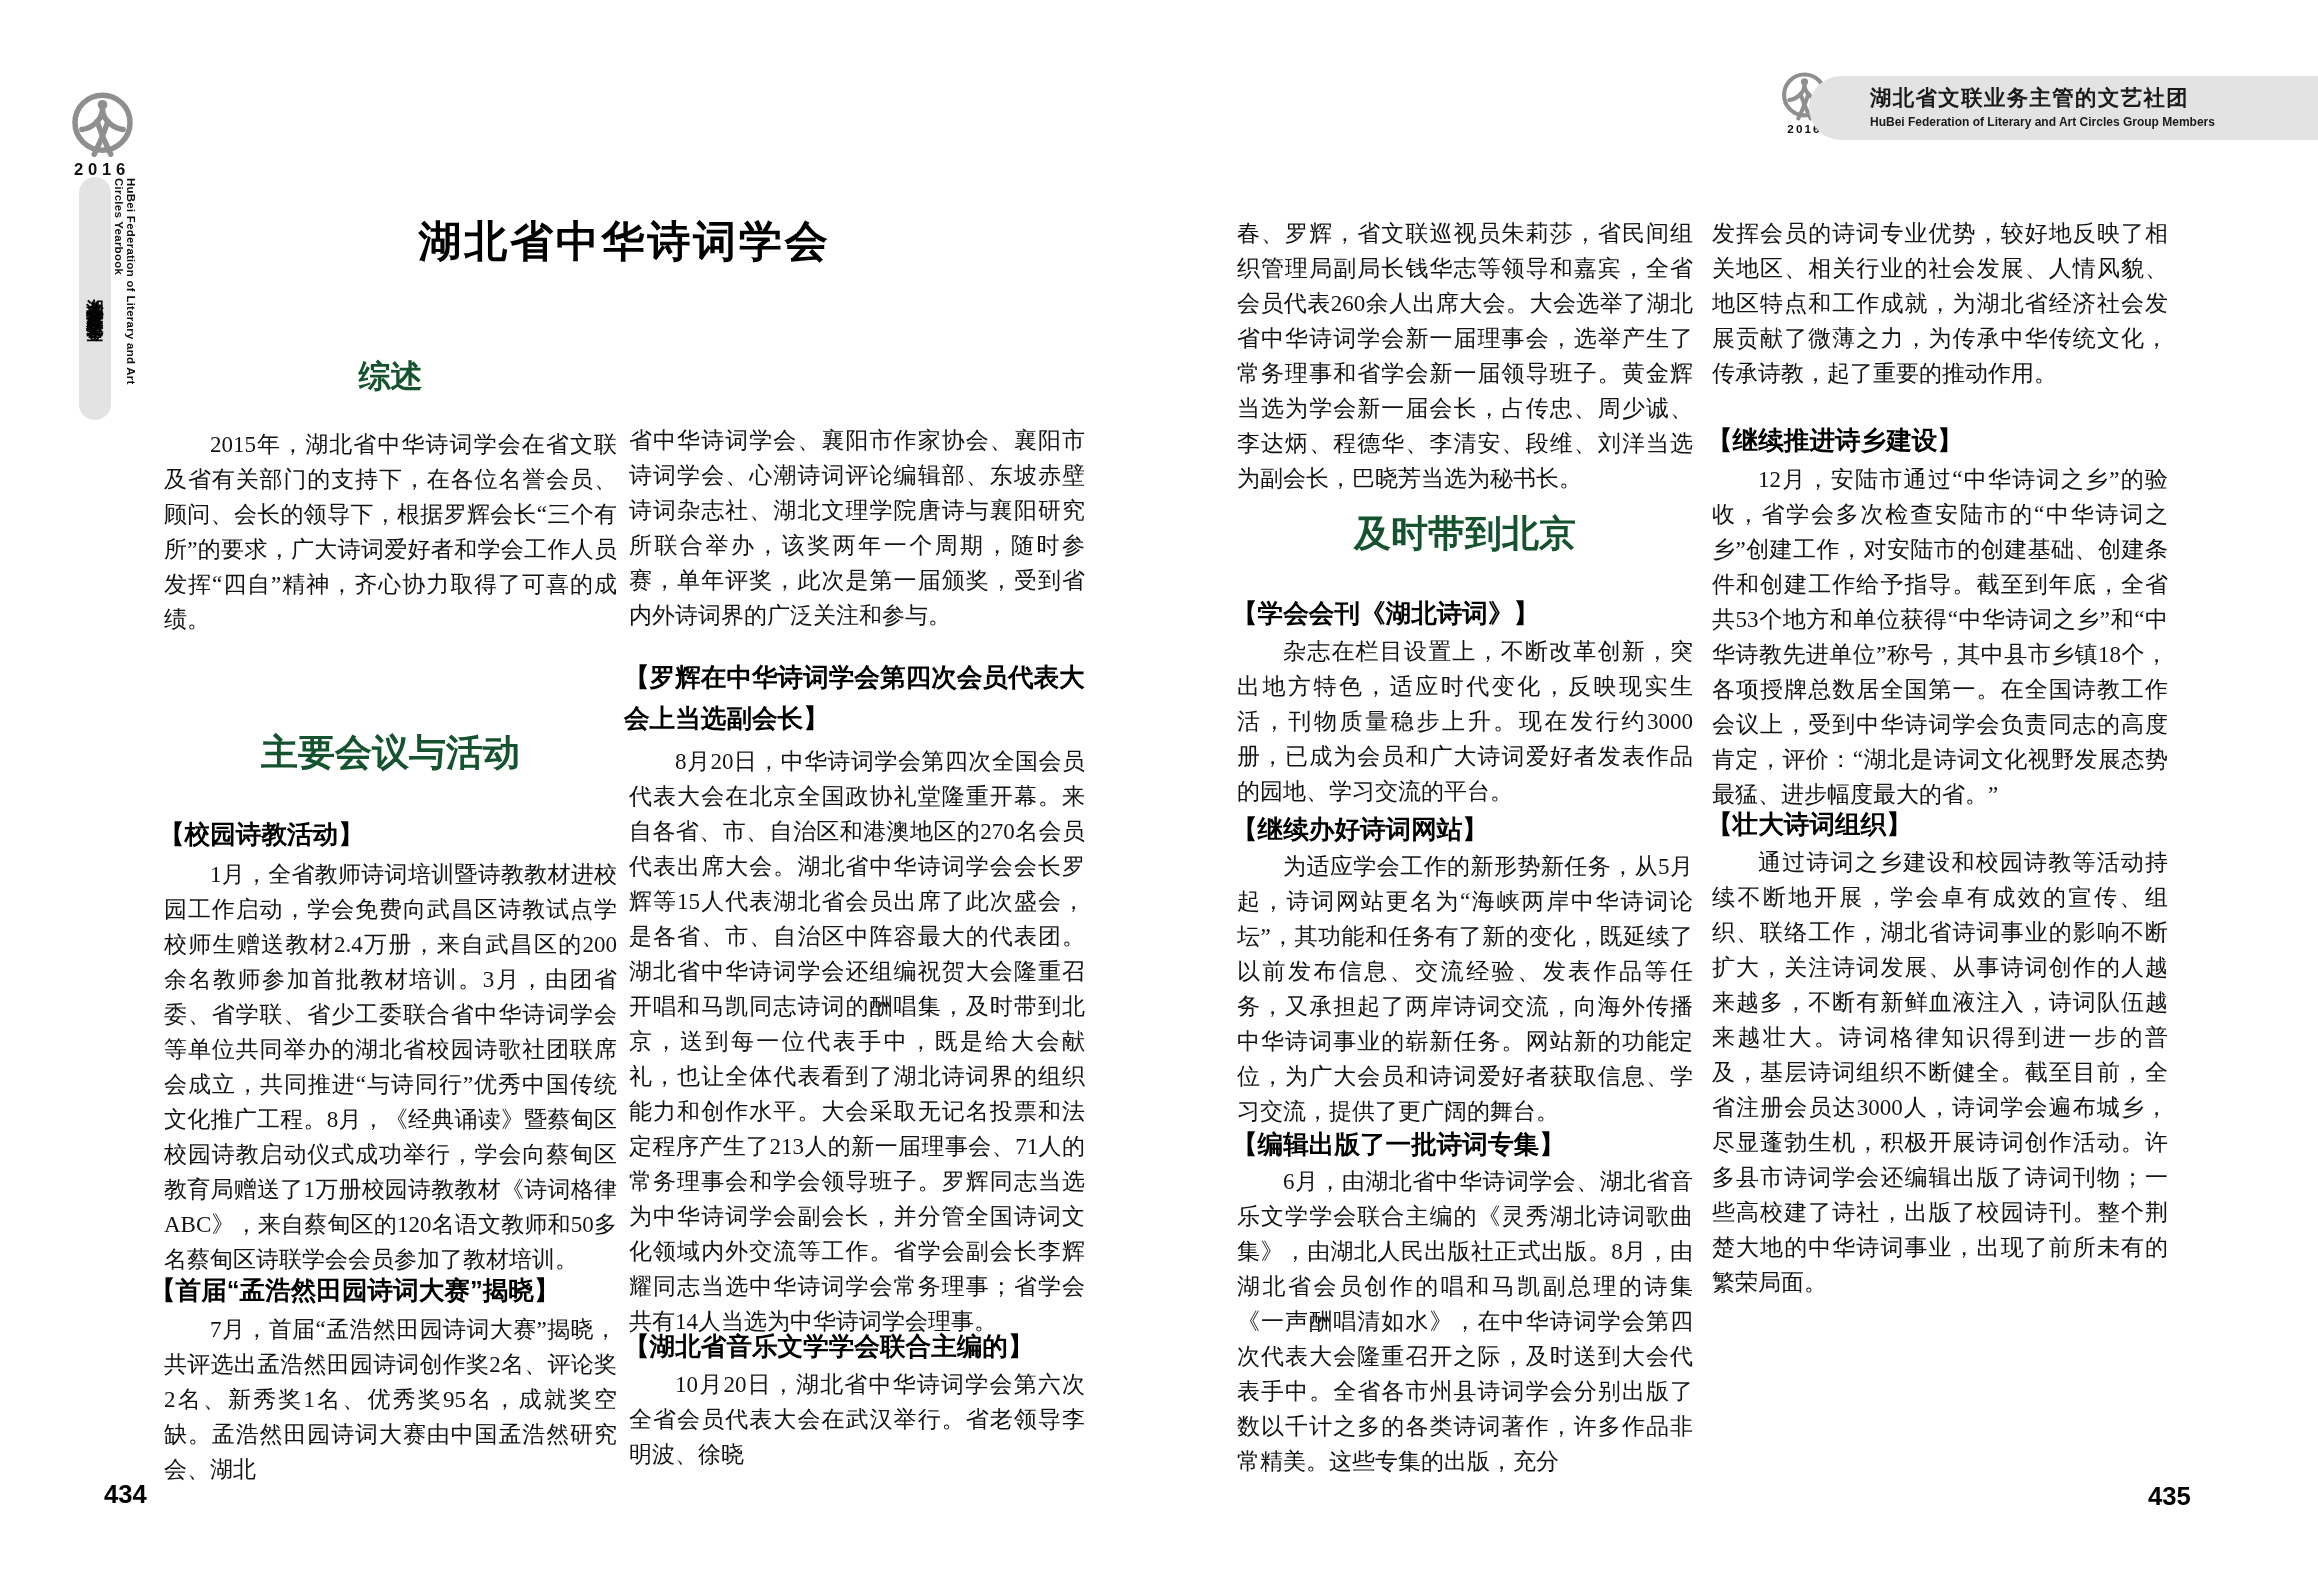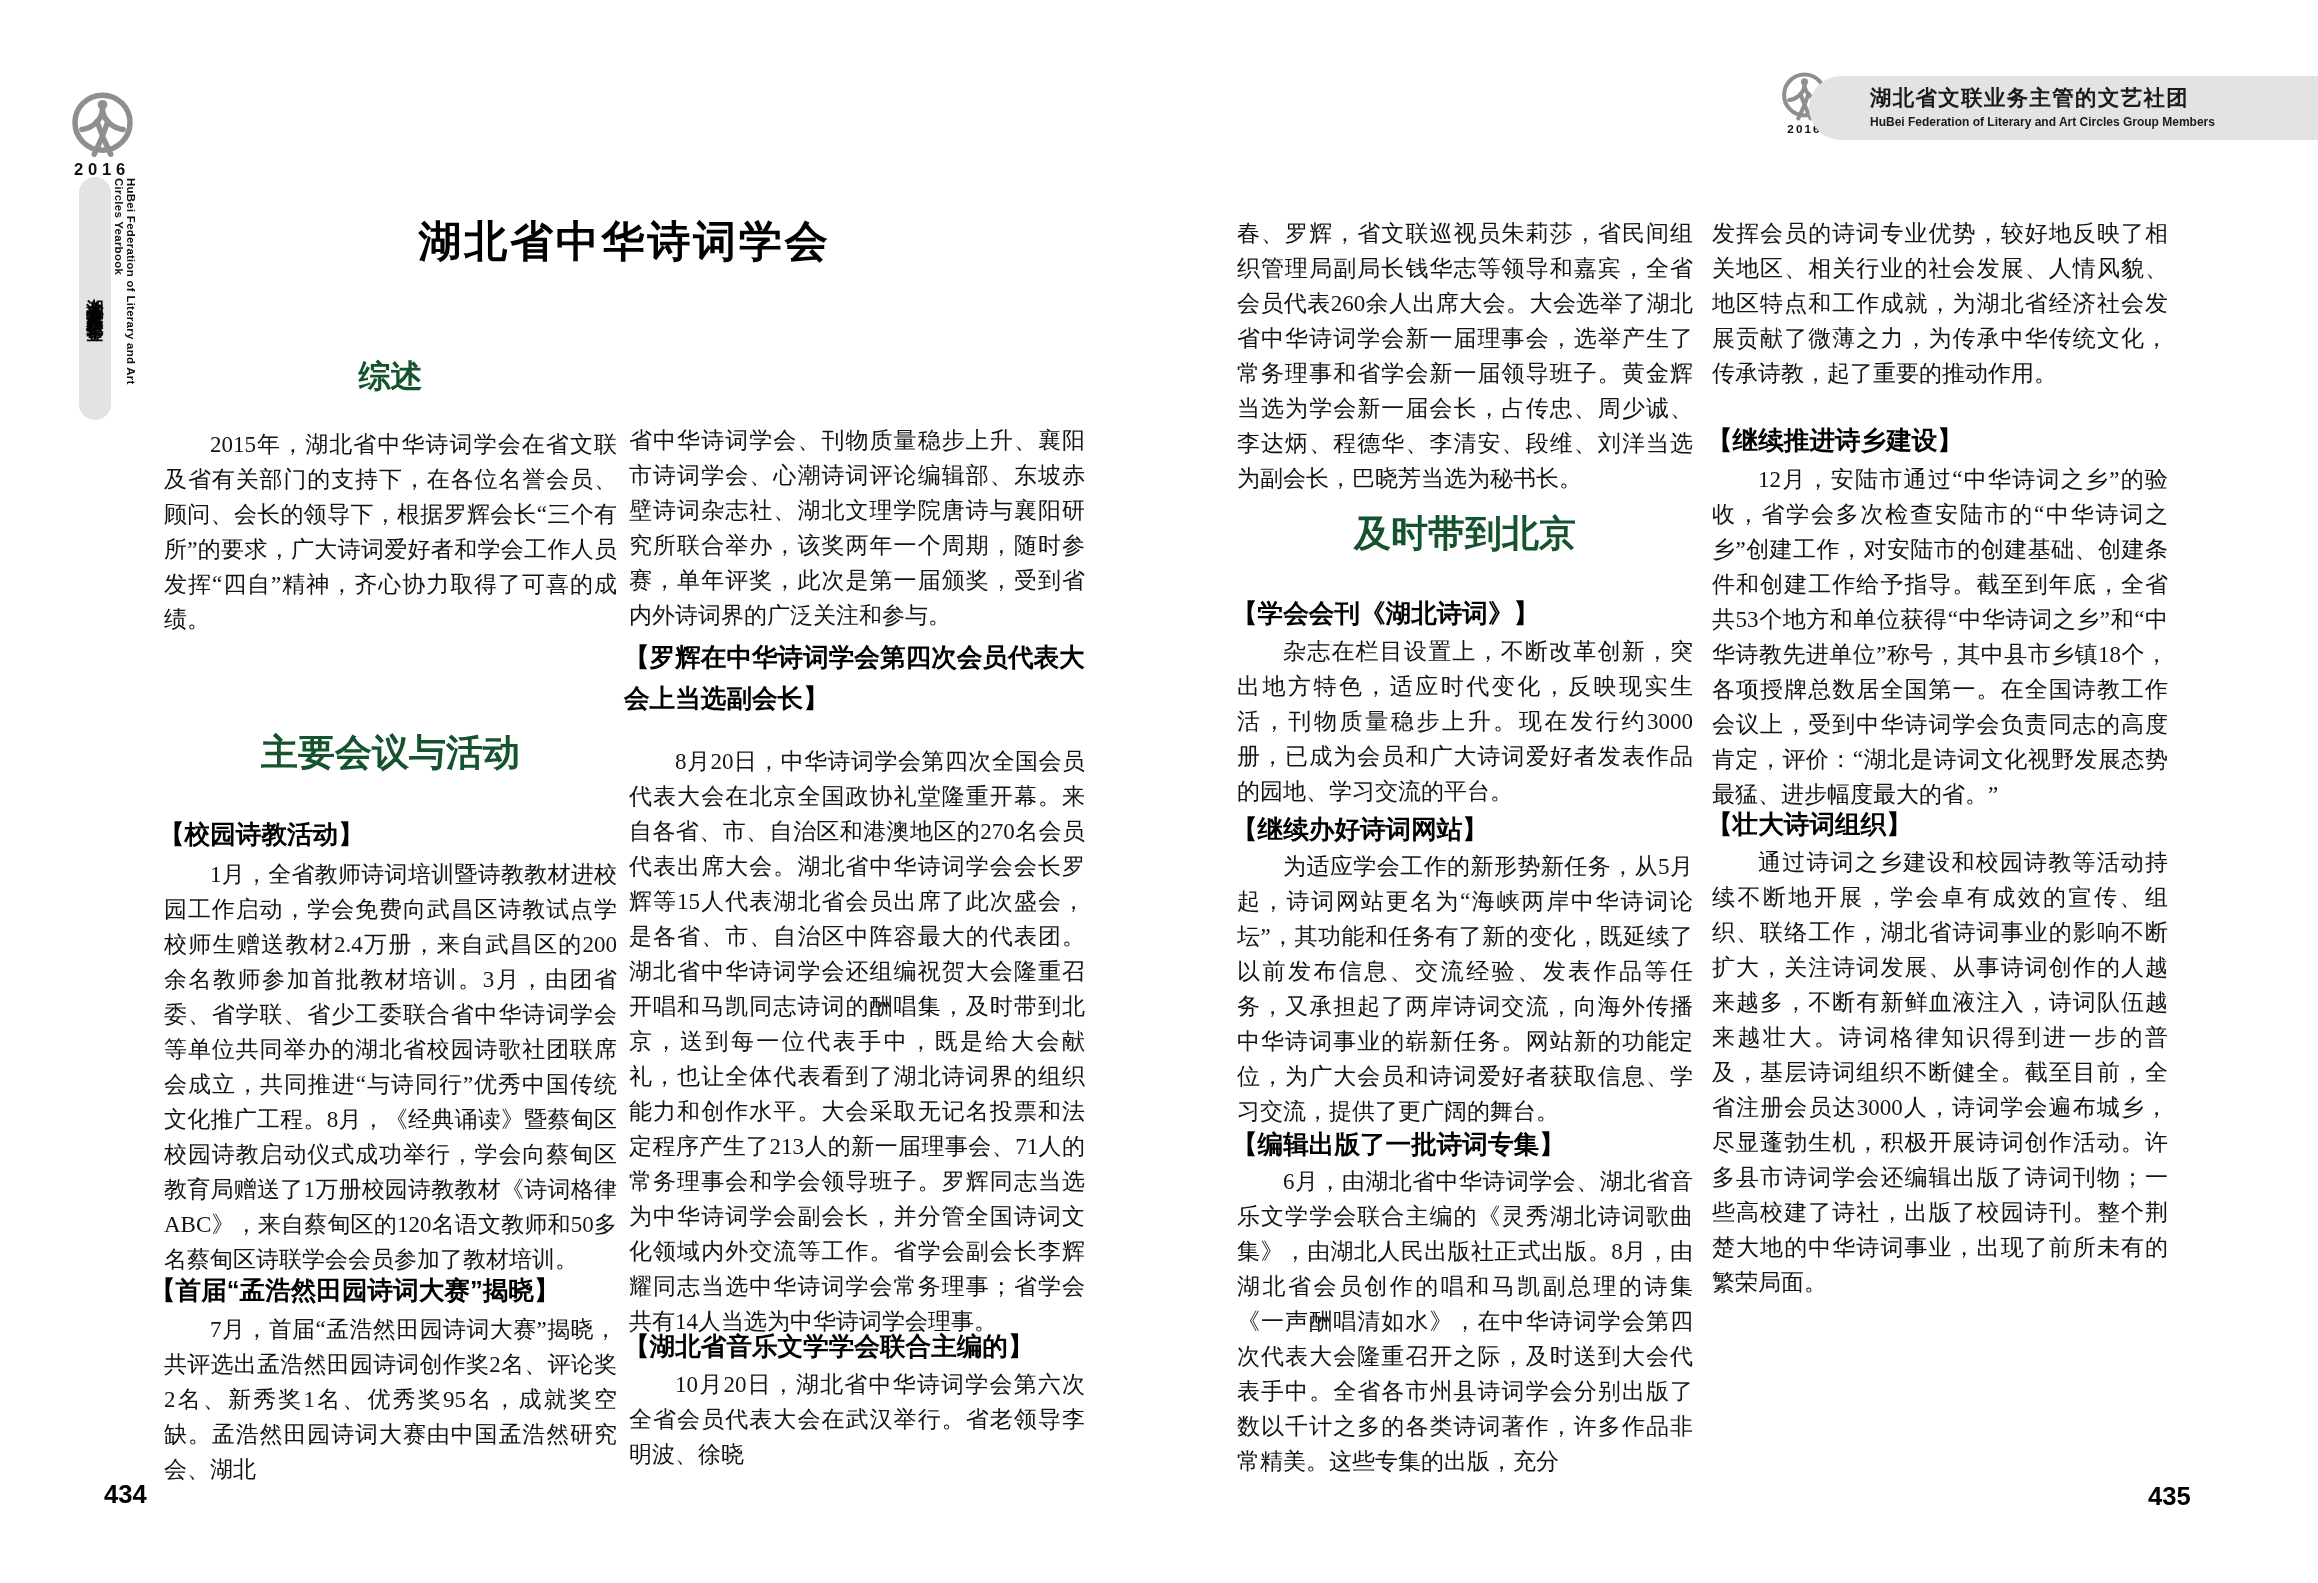--- a/index.html
+++ b/index.html
@@ -128,23 +128,23 @@
 <div class="abs body-text indent" style="left:164px; top:427px; width:453px;">2015年，湖北省中华诗词学会在省文联及省有关部门的支持下，在各位名誉会员、顾问、会长的领导下，根据罗辉会长“三个有所”的要求，广大诗词爱好者和学会工作人员发挥“四自”精神，齐心协力取得了可喜的成绩。</div>
 
 <div class="abs sec-title" style="left:164px; top:728px; width:453px; font-size:37px;">主要会议与活动</div>
 
 <div class="abs sub-head" style="left:159px; top:814px; width:456px;">【校园诗教活动】</div>
 <div class="abs body-text indent" style="left:164px; top:857px; width:453px;">1月，全省教师诗词培训暨诗教教材进校园工作启动，学会免费向武昌区诗教试点学校师生赠送教材2.4万册，来自武昌区的200余名教师参加首批教材培训。3月，由团省委、省学联、省少工委联合省中华诗词学会等单位共同举办的湖北省校园诗歌社团联席会成立，共同推进“与诗同行”优秀中国传统文化推广工程。8月，《经典诵读》暨蔡甸区校园诗教启动仪式成功举行，学会向蔡甸区教育局赠送了1万册校园诗教教材《诗词格律ABC》，来自蔡甸区的120名语文教师和50多名蔡甸区诗联学会会员参加了教材培训。</div>
 
 <div class="abs sub-head" style="left:150px; top:1270px; width:470px;">【首届“孟浩然田园诗词大赛”揭晓】</div>
 <div class="abs body-text indent" style="left:164px; top:1312px; width:453px;">7月，首届“孟浩然田园诗词大赛”揭晓，共评选出孟浩然田园诗词创作奖2名、评论奖2名、新秀奖1名、优秀奖95名，成就奖空缺。孟浩然田园诗词大赛由中国孟浩然研究会、湖北</div>
 
-<div class="abs body-text" style="left:629px; top:423px; width:456px;">省中华诗词学会、刊物质量稳步上升、襄阳市诗词学会、心潮诗词评论编辑部、东坡赤壁诗词杂志社、湖北文理学院唐诗与襄阳研究所联合举办，该奖两年一个周期，随时参赛，单年评奖，此次是第一届颁奖，受到省内外诗词界的广泛关注和参与。</div>
+<div class="abs body-text" style="left:629px; top:423px; width:456px;">省中华诗词学会、襄阳市作家协会、襄阳市诗词学会、心潮诗词评论编辑部、东坡赤壁诗词杂志社、湖北文理学院唐诗与襄阳研究所联合举办，该奖两年一个周期，随时参赛，单年评奖，此次是第一届颁奖，受到省内外诗词界的广泛关注和参与。</div>
 
-<div class="abs sub-head" style="left:624px; top:637px; width:463px;">【罗辉在中华诗词学会第四次会员代表大会上当选副会长】</div>
+<div class="abs sub-head" style="left:624px; top:657px; width:463px;">【罗辉在中华诗词学会第四次会员代表大会上当选副会长】</div>
 <div class="abs body-text indent" style="left:629px; top:744px; width:456px;">8月20日，中华诗词学会第四次全国会员代表大会在北京全国政协礼堂隆重开幕。来自各省、市、自治区和港澳地区的270名会员代表出席大会。湖北省中华诗词学会会长罗辉等15人代表湖北省会员出席了此次盛会，是各省、市、自治区中阵容最大的代表团。湖北省中华诗词学会还组编祝贺大会隆重召开唱和马凯同志诗词的酬唱集，及时带到北京，送到每一位代表手中，既是给大会献礼，也让全体代表看到了湖北诗词界的组织能力和创作水平。大会采取无记名投票和法定程序产生了213人的新一届理事会、71人的常务理事会和学会领导班子。罗辉同志当选为中华诗词学会副会长，并分管全国诗词文化领域内外交流等工作。省学会副会长李辉耀同志当选中华诗词学会常务理事；省学会共有14人当选为中华诗词学会理事。</div>
 
 <div class="abs sub-head" style="left:624px; top:1326px; width:463px;">【湖北省音乐文学学会联合主编的】</div>
 <div class="abs body-text indent" style="left:629px; top:1367px; width:456px;">10月20日，湖北省中华诗词学会第六次全省会员代表大会在武汉举行。省老领导李明波、徐晓</div>
 
 <div class="abs page-num" style="left:104px; top:1480px;">434</div>
 
 <div class="abs body-text" style="left:1237px; top:216px; width:456px;">春、罗辉，省文联巡视员朱莉莎，省民间组织管理局副局长钱华志等领导和嘉宾，全省会员代表260余人出席大会。大会选举了湖北省中华诗词学会新一届理事会，选举产生了常务理事和省学会新一届领导班子。黄金辉当选为学会新一届会长，占传忠、周少诚、李达炳、程德华、李清安、段维、刘洋当选为副会长，巴晓芳当选为秘书长。</div>
 
 <div class="abs sec-title" style="left:1237px; top:509px; width:456px; font-size:37px;">及时带到北京</div>

